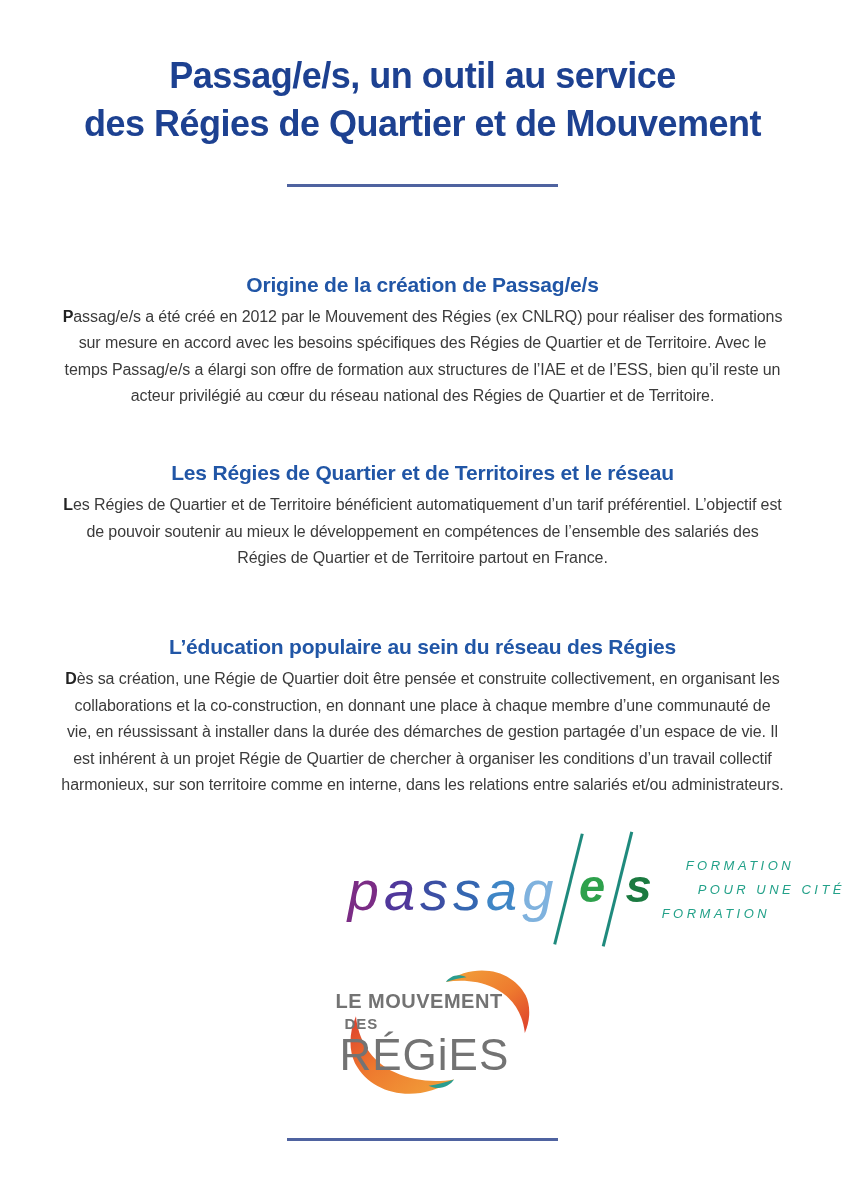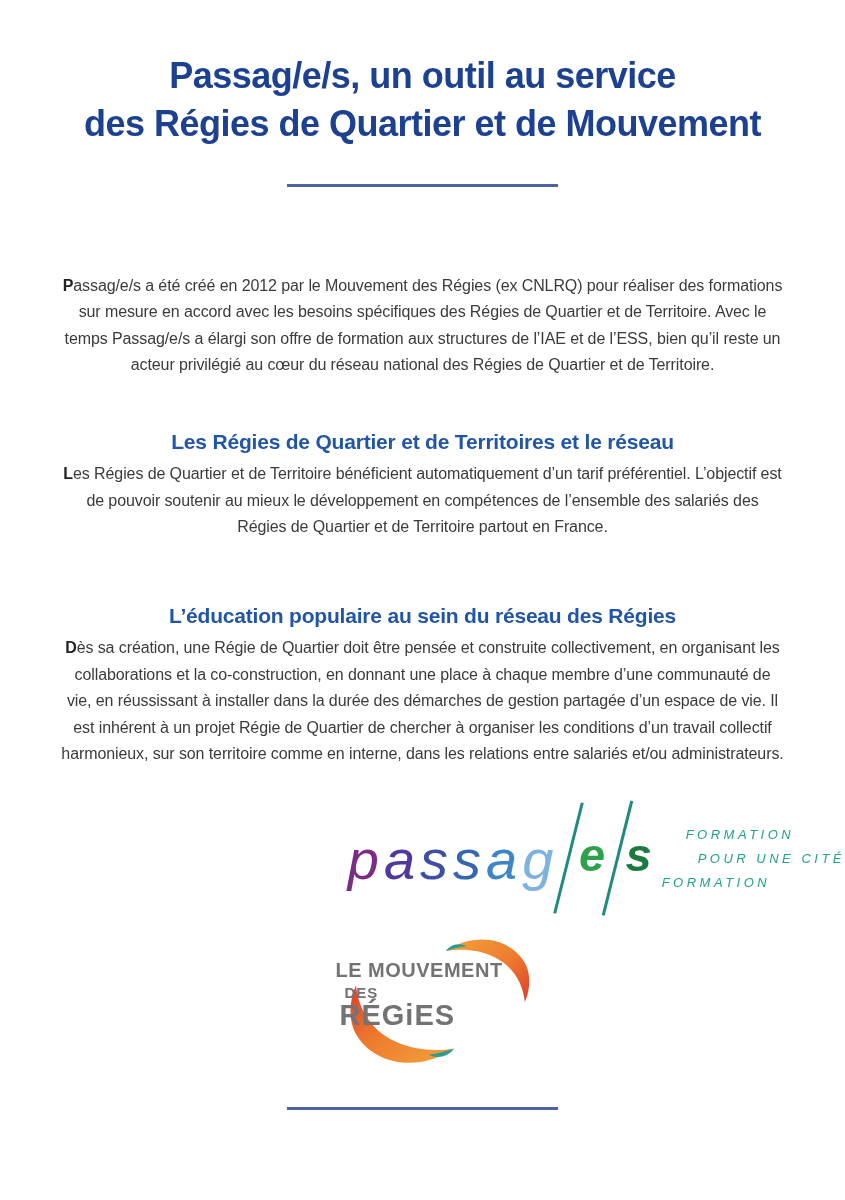--- a/index.html
+++ b/index.html
@@ -64,35 +64,36 @@
   .plogo-tagline .t3{padding-left:0;}
 
   
   .mlogo-wrap{display:flex;justify-content:center;margin-top:14px;}
   .mlogo{position:relative;width:240px;height:140px;}
   .mlogo-arc-tr{position:absolute;top:0;right:6px;width:100px;height:74px;}
   .mlogo-arc-bl{position:absolute;left:2px;bottom:2px;width:196px;height:92px;transform:rotate(180deg);}
   .mlogo-text{position:relative;z-index:2;color:#737373;padding-top:26px;}
   .mlogo-l1{font-size:20px;font-weight:bold;letter-spacing:0.5px;margin-left:33px;}
   .mlogo-l2{font-size:15px;font-weight:bold;letter-spacing:1px;margin-left:42px;margin-top:2px;}
-  .mlogo-l3{font-size:29px;font-weight:bold;letter-spacing:1px;margin-left:37px;margin-top:-2px;}
+  .mlogo-l3{font-size:44px;font-weight:normal;letter-spacing:1px;margin-left:37px;margin-top:-2px;}
 </style>
 </head>
 <body>
 
 <div class="page">
 
   <div class="doc-title">
     <div>Passag/e/s, un outil au service</div>
     <div>des Régies de Quartier et de Mouvement</div>
   </div>
 
   <div class="divider top"></div>
 
   <div class="section section-1">
+    <h2>Origine de la création de Passag/e/s</h2>
     <p><span class="lead">P</span><span>assag/e/s a été créé en 2012 par le Mouvement des Régies (ex CNLRQ) pour réaliser des formations sur mesure en accord avec les besoins spécifiques des Régies de Quartier et de Territoire. Avec le temps Passag/e/s a élargi son offre de formation aux structures de l’IAE et de l’ESS, bien qu’il reste un acteur privilégié au cœur du réseau national des Régies de Quartier et de Territoire.</span></p>
   </div>
 
   <div class="section section-2">
     <h2>Les Régies de Quartier et de Territoires et le réseau</h2>
     <p><span class="lead">L</span><span>es Régies de Quartier et de Territoire bénéficient automatiquement d’un tarif préférentiel. L’objectif est de pouvoir soutenir au mieux le développement en compétences de l’ensemble des salariés des Régies de Quartier et de Territoire partout en France.</span></p>
   </div>
 
   <div class="section section-3">
     <h2>L’éducation populaire au sein du réseau des Régies</h2>

